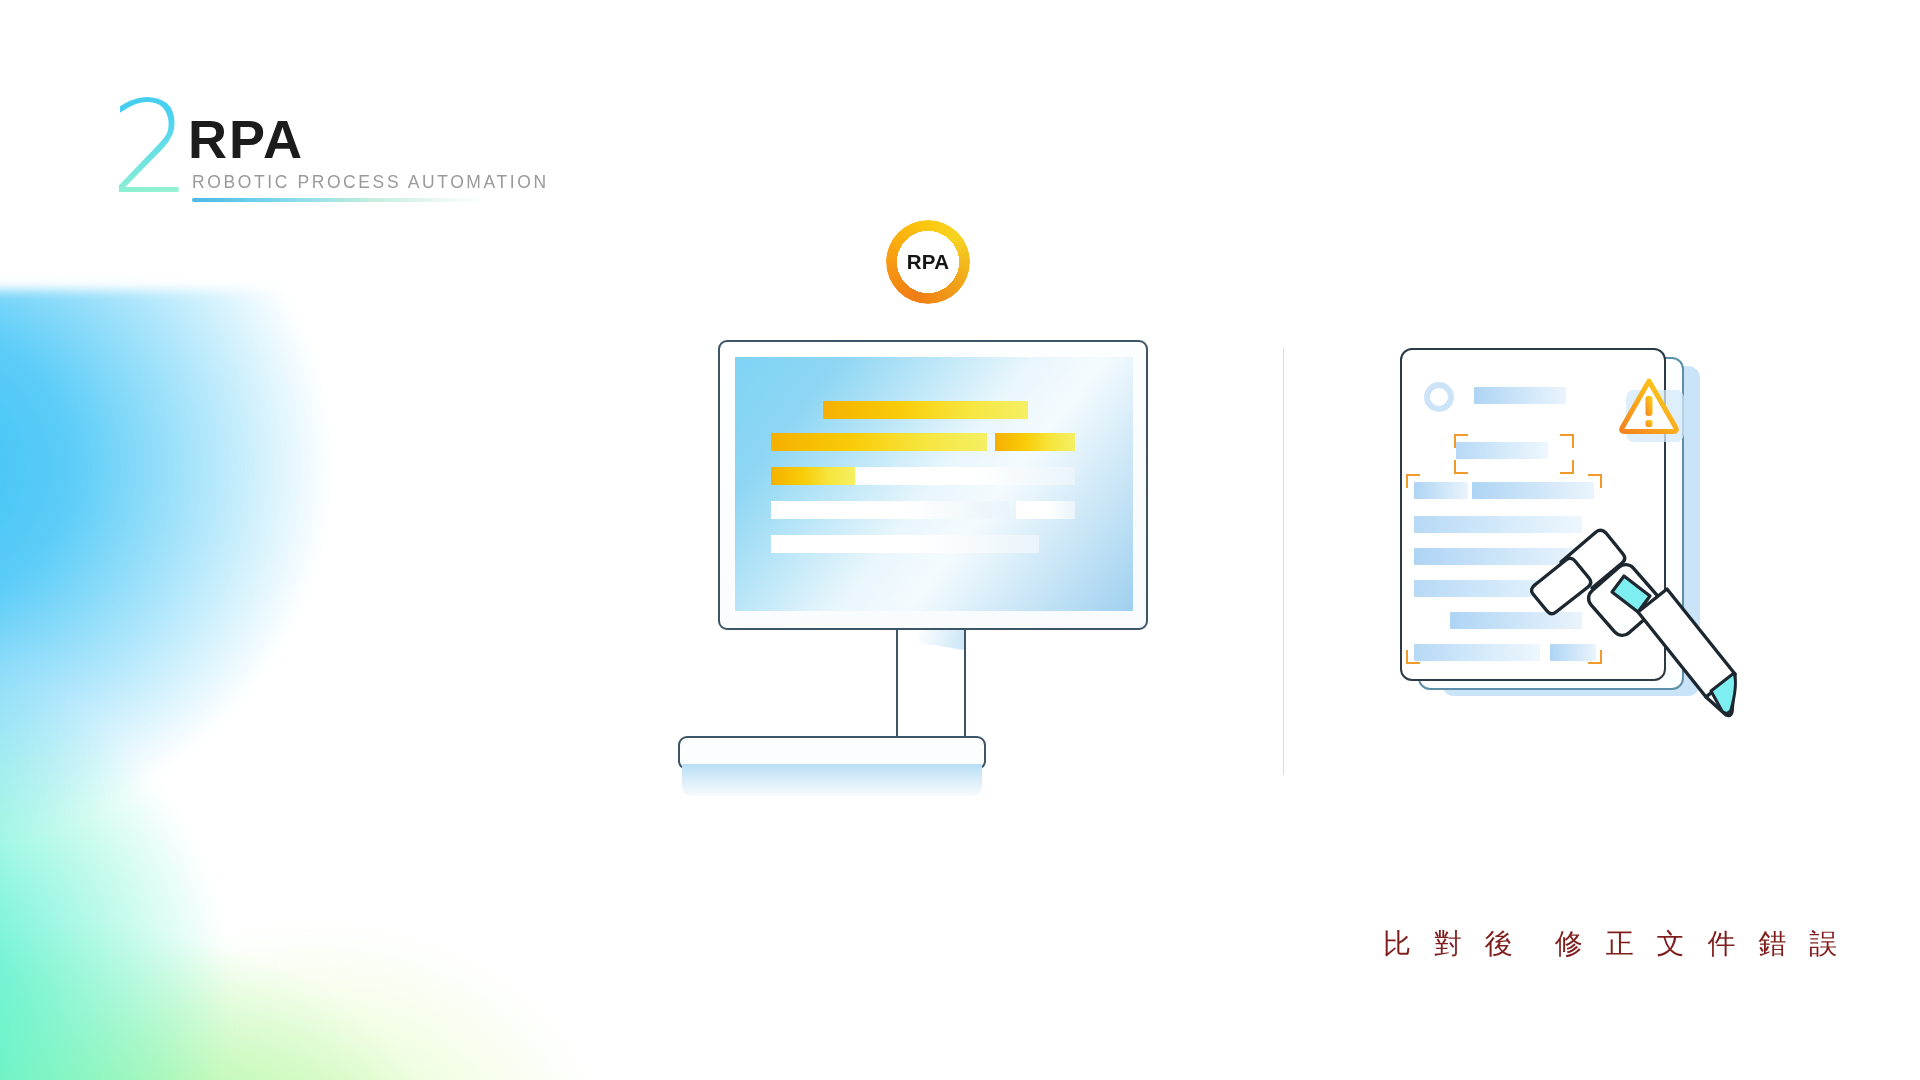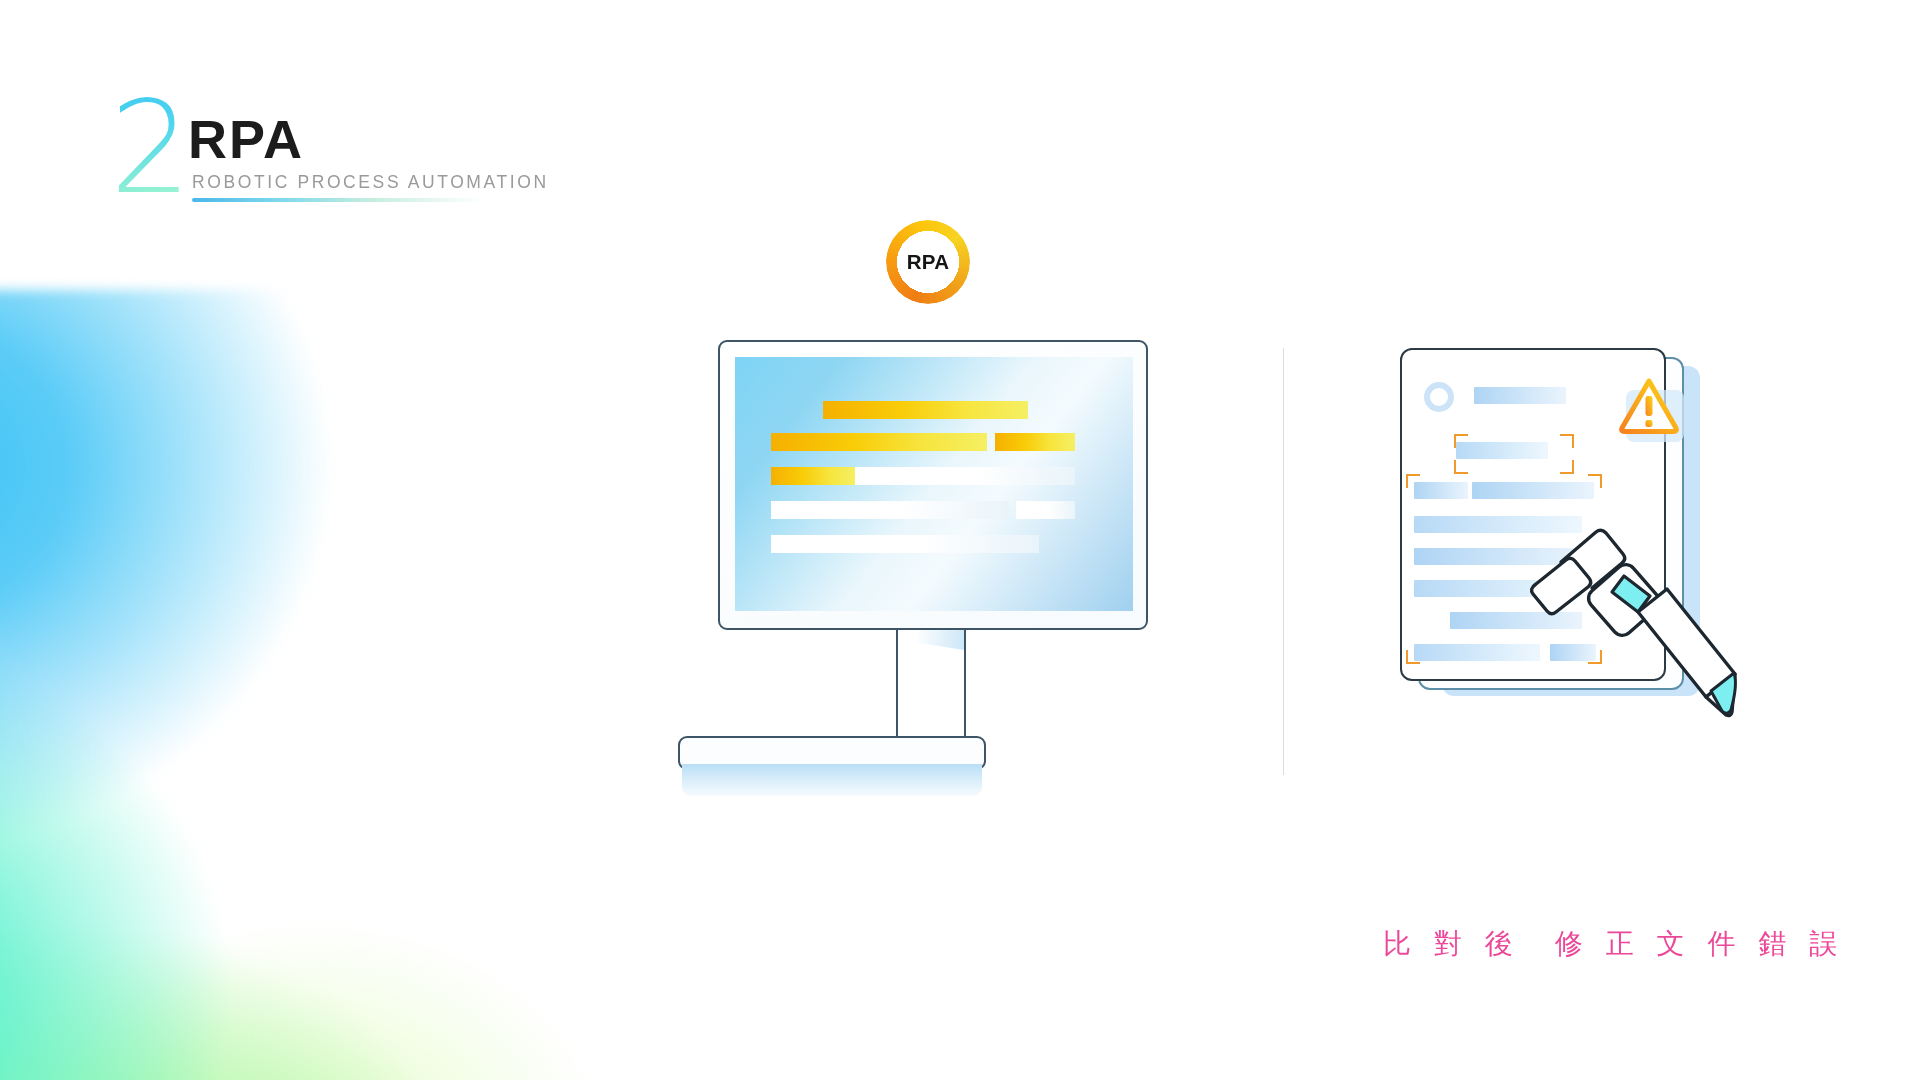--- a/index.html
+++ b/index.html
@@ -149,21 +149,21 @@
   #warning-glow {
     position:absolute; left:226px; top:42px; width:58px; height:52px;
     background:#d3e8fa; border-radius:8px; opacity:.75;
   }
 
   #robot-arm { position:absolute; left:122px; top:150px; width:230px; height:220px; }
 
   
   #caption {
     position:absolute; left:1383px; top:925px;
-    font-size:28px; letter-spacing:7px; color:#ec4899; white-space:nowrap;
+    font-size:28px; letter-spacing:7px; color:#7f1d1d; white-space:nowrap;
     font-family:"DejaVu Sans","Liberation Sans",sans-serif;
   }
 </style>
 </head>
 <body>
 
 <div id="bg-blob"></div>
 
 <div id="title-block">
   <div id="step-number">2</div>

